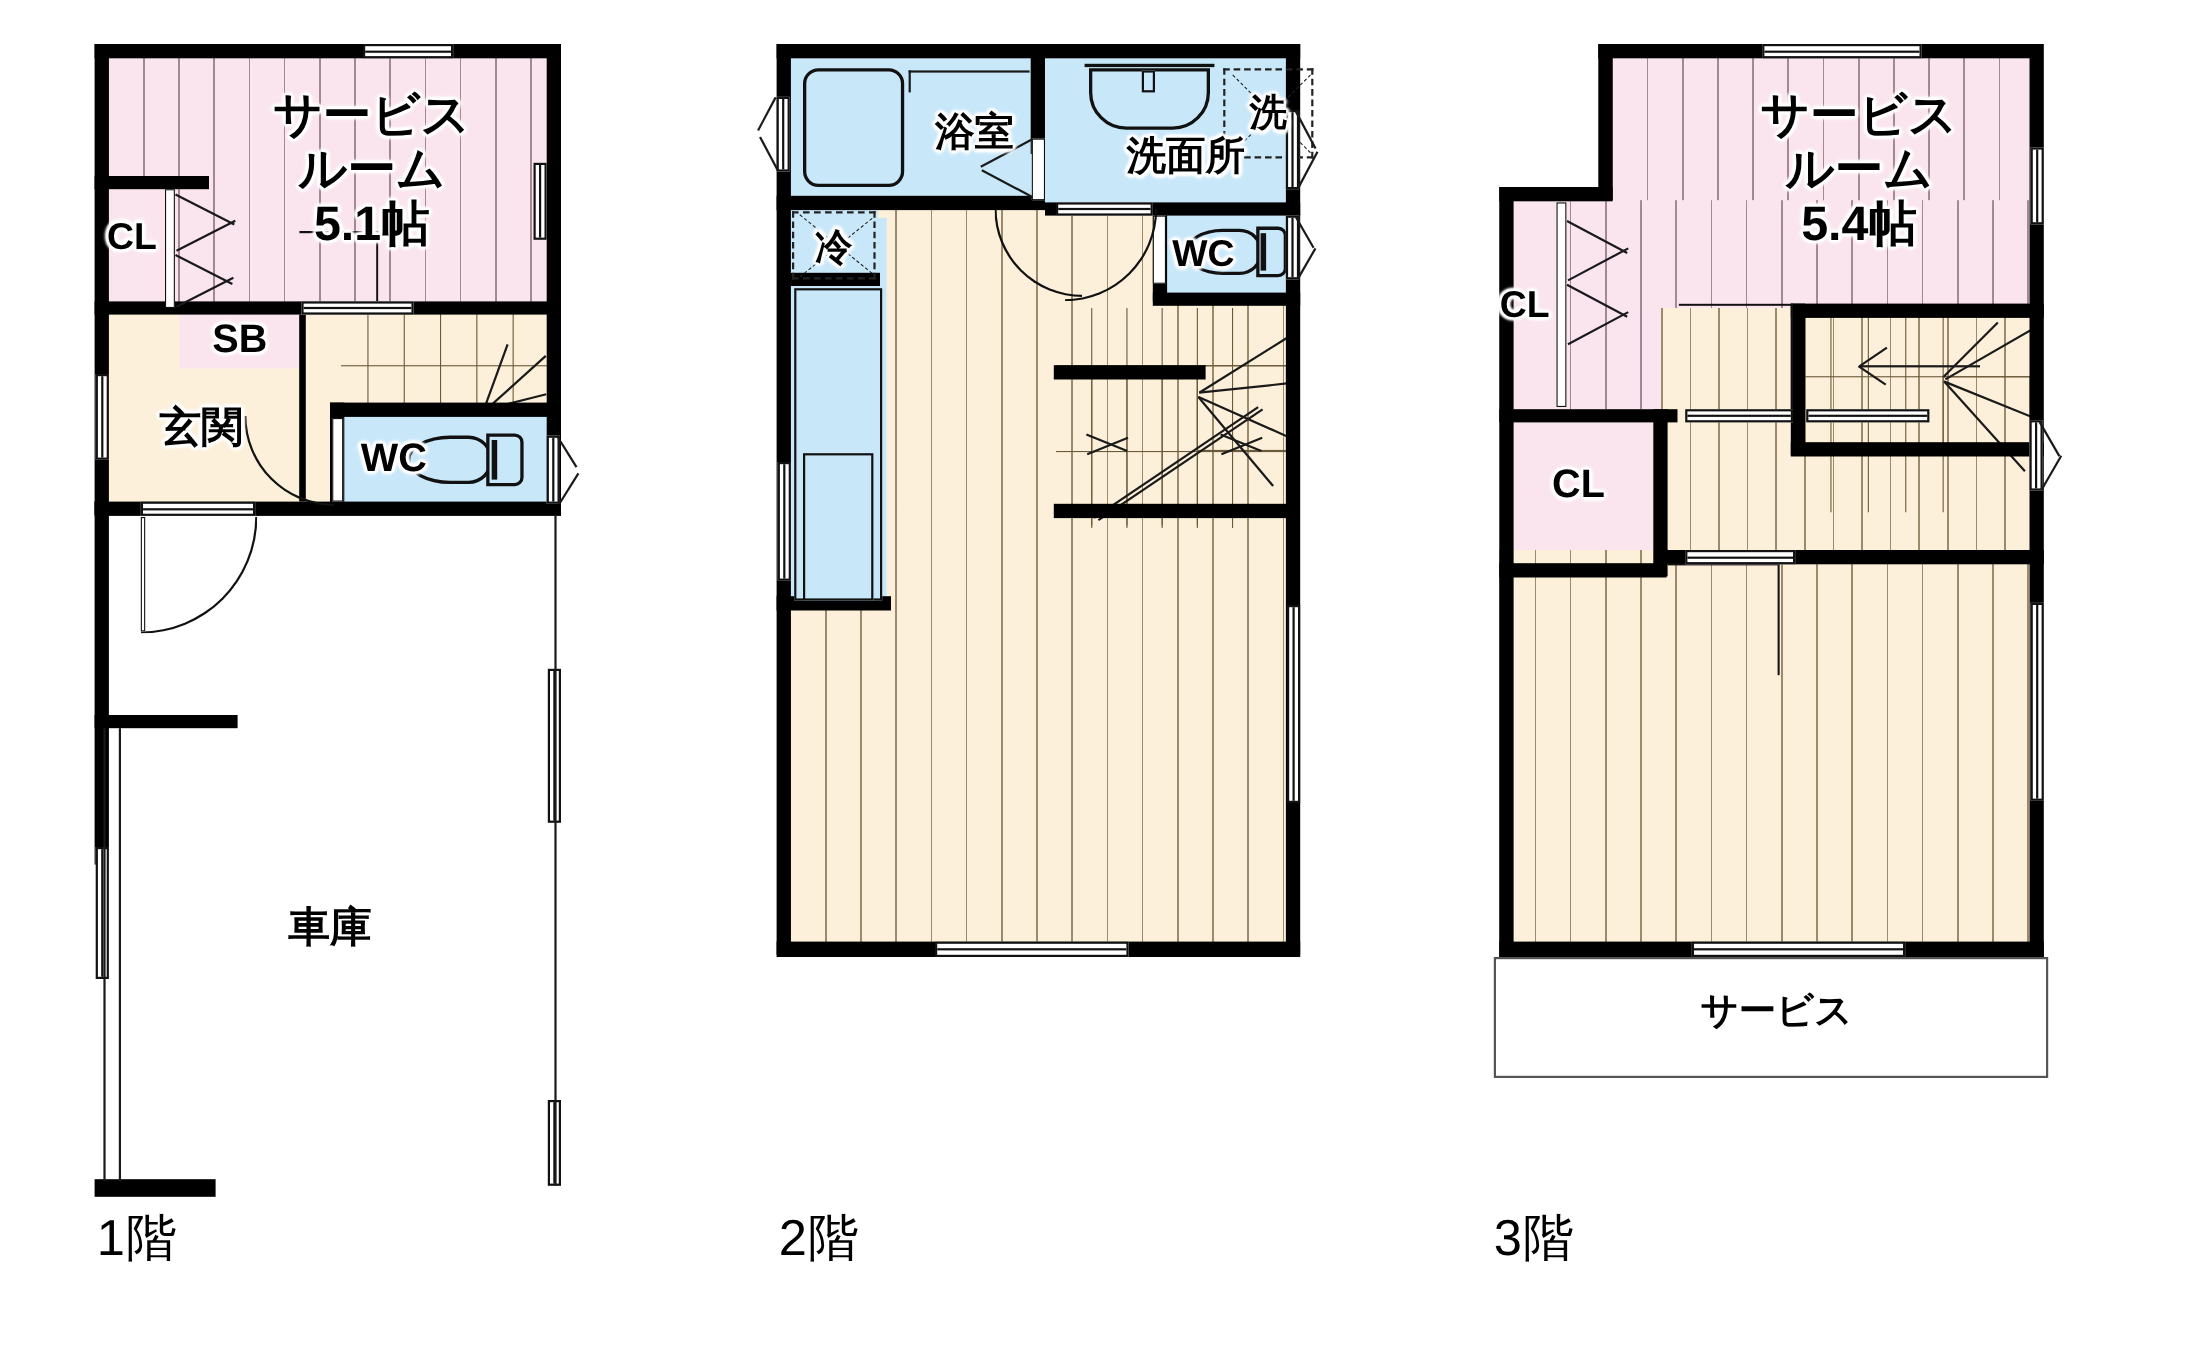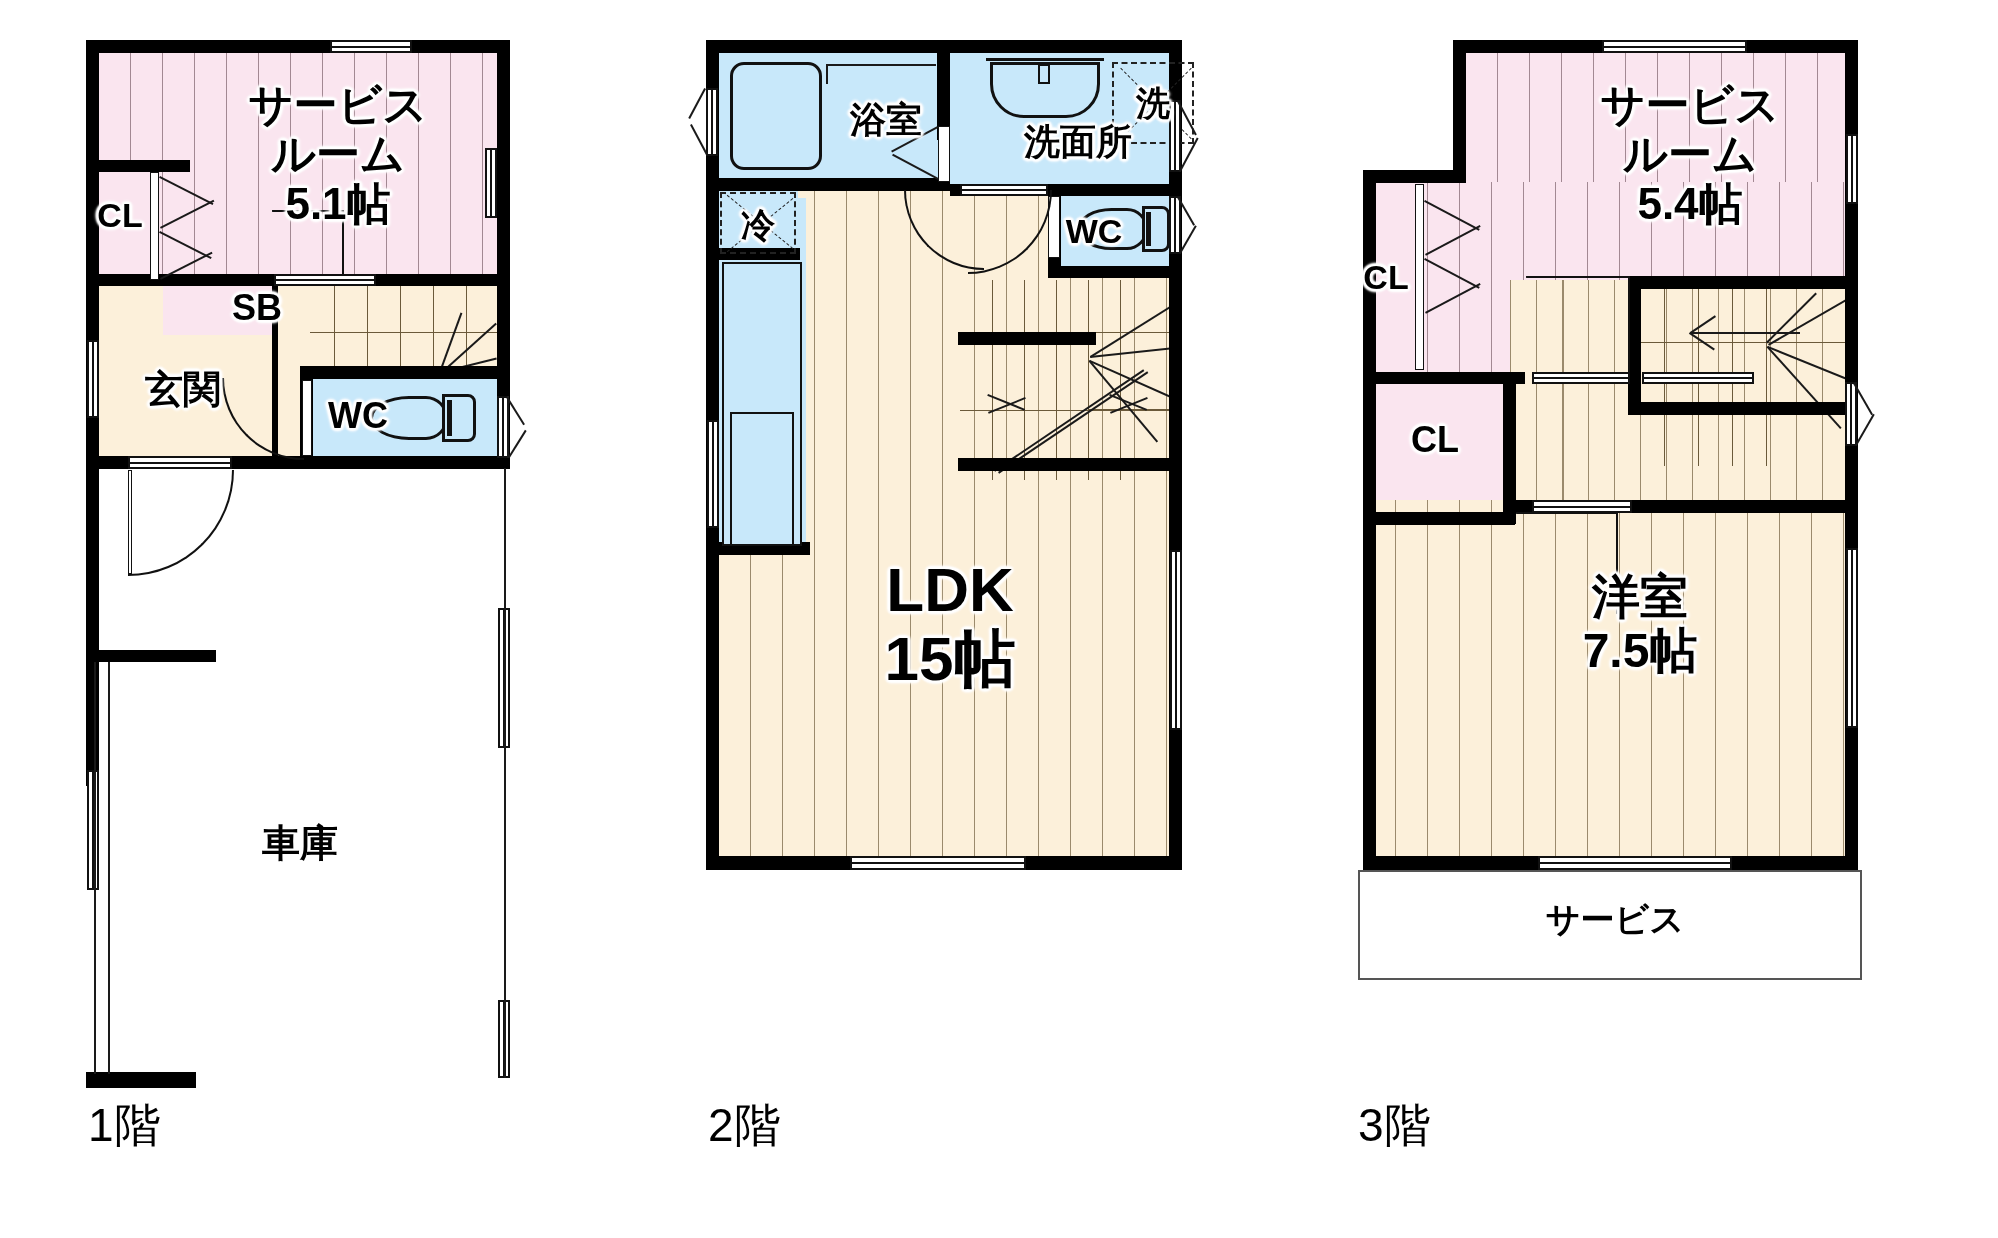--- a/index.html
+++ b/index.html
@@ -151,21 +151,21 @@
     <div class="win v" style="left:0;top:0;width:12px;height:62px;"></div>
     <div class="line" style="left:10px;top:0px;width:2px;height:62px;"></div>
     <div class="line" style="left:11px;top:1px;width:32px;height:2px;transform-origin:0 0;transform:rotate(58deg);"></div>
     <div class="line" style="left:11px;top:61px;width:32px;height:2px;transform-origin:0 0;transform:rotate(-58deg);"></div>
   </div>
 
   <div class="lab" style="left:188px;top:80px;width:300px;font-size:44px;">サービス
 ルーム
 5.1帖</div>
   <div class="lab" style="left:92px;top:196px;width:56px;font-size:34px;">CL</div>
-  <div class="lab" style="left:163px;top:288px;width:110px;font-size:36px;padding-left:39px;">SB</div>
+  <div class="lab" style="left:163px;top:288px;width:110px;font-size:36px;">SB</div>
   <div class="lab" style="left:108px;top:368px;width:150px;font-size:38px;">玄関</div>
   <div class="lab" style="left:322px;top:396px;width:72px;font-size:36px;">WC</div>
   <div class="lab plain" style="left:235px;top:822px;width:130px;font-size:38px;">車庫</div>
 
   <div class="floor-lab" style="left:88px;top:1095px;">1階</div>
 </div>
 
 <div class="plan" style="left:660px;top:0;width:680px;height:1238px;">
 
   <div class="fl f-blue" style="left:58px;top:52px;width:220px;height:126px;"></div>
@@ -276,22 +276,20 @@
 
   <div class="win v" style="left:47px;top:420px;width:12px;height:108px;"></div>
   <div class="win v" style="left:510px;top:550px;width:12px;height:180px;"></div>
   <div class="win h" style="left:190px;top:856px;width:176px;height:14px;"></div>
 
   <div class="lab" style="left:168px;top:100px;width:116px;font-size:36px;">浴室</div>
   <div class="lab" style="left:330px;top:122px;width:176px;font-size:36px;">洗面所</div>
   <div class="lab" style="left:462px;top:84px;width:62px;font-size:34px;">洗</div>
   <div class="lab" style="left:68px;top:206px;width:60px;font-size:34px;">冷</div>
   <div class="lab" style="left:400px;top:212px;width:68px;font-size:34px;">WC</div>
-  <div class="lab" style="left:160px;top:555px;width:260px;font-size:62px;">LDK
-15帖</div>
 
   <div class="floor-lab" style="left:48px;top:1095px;">2階</div>
 </div>
 
 <div class="plan" style="left:1340px;top:0;width:658px;height:1238px;">
 
   <div class="fl f-pink hatch-pink" style="left:125px;top:52px;width:380px;height:228px;"></div>
   <div class="fl f-pink hatch-pink" style="left:23px;top:182px;width:482px;height:190px;"></div>
 
   <div class="fl f-pink" style="left:23px;top:182px;width:48px;height:190px;"></div>
@@ -358,18 +356,16 @@
     <div class="line" style="left:10px;top:63px;width:36px;height:2px;transform-origin:0 0;transform:rotate(-60deg);"></div>
   </div>
 
   <div class="balcony" style="left:18px;top:870px;width:504px;height:110px;"></div>
 
   <div class="lab" style="left:200px;top:80px;width:300px;font-size:44px;">サービス
 ルーム
 5.4帖</div>
   <div class="lab" style="left:18px;top:258px;width:56px;font-size:34px;">CL</div>
   <div class="lab" style="left:40px;top:420px;width:110px;font-size:36px;">CL</div>
-  <div class="lab" style="left:190px;top:570px;width:220px;font-size:48px;">洋室
-7.5帖</div>
   <div class="lab plain" style="left:160px;top:900px;width:230px;font-size:34px;">サービス</div>
 
   <div class="floor-lab" style="left:18px;top:1095px;">3階</div>
 </div>
 
 </body></html>

